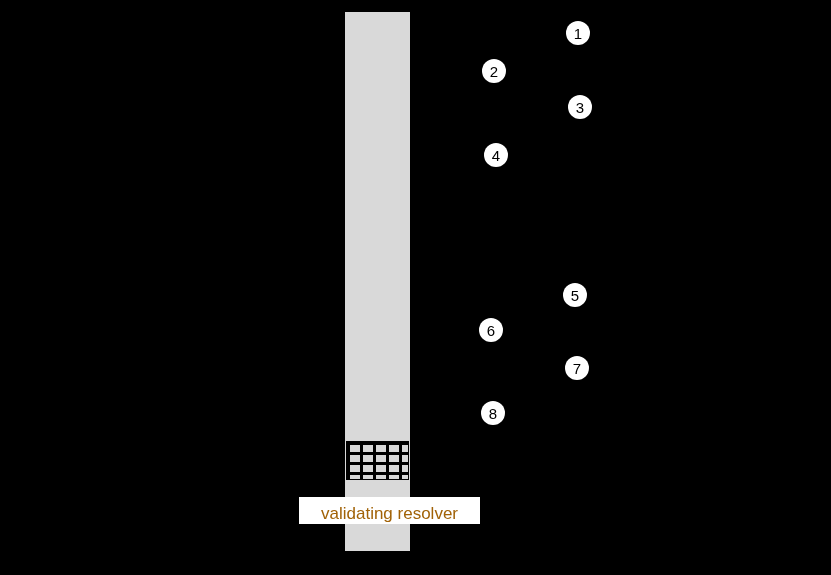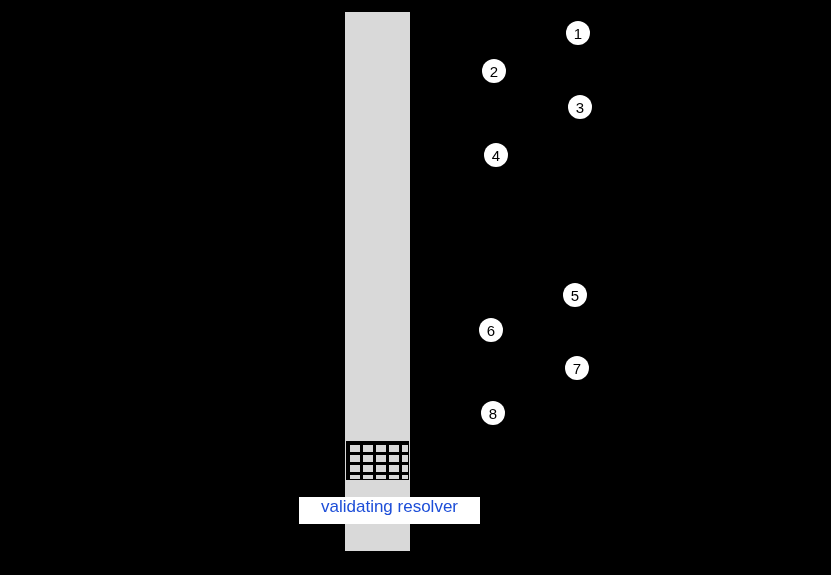--- a/index.html
+++ b/index.html
@@ -36,23 +36,23 @@
     border: 1px solid #000;
     box-sizing: border-box;
   }
   .label-box {
     position: absolute;
     left: 299px;
     top: 497px;
     width: 181px;
     height: 27px;
     background: #ffffff;
-    color: #1d4ed8;
+    color: #a16207;
     display: flex;
-    align-items: flex-start;
+    align-items: flex-end;
     justify-content: center;
     font-size: 17px;
     white-space: nowrap;
   }
   .step-circle {
     position: absolute;
     width: 24px;
     height: 24px;
     border-radius: 50%;
     background: #ffffff;

